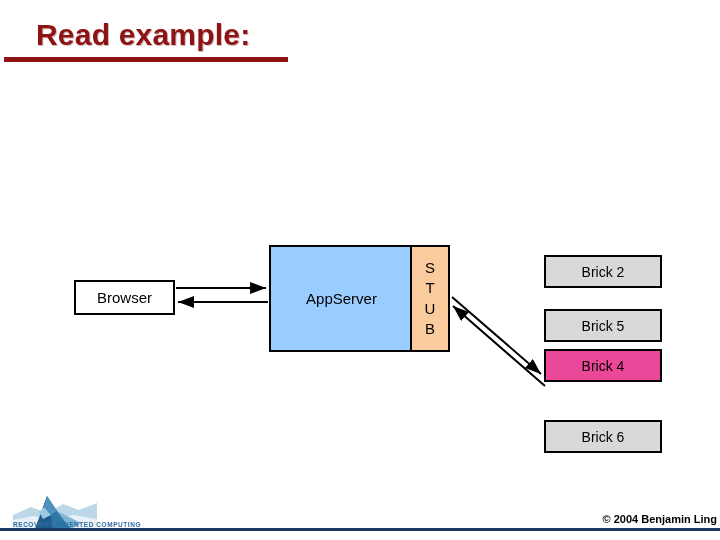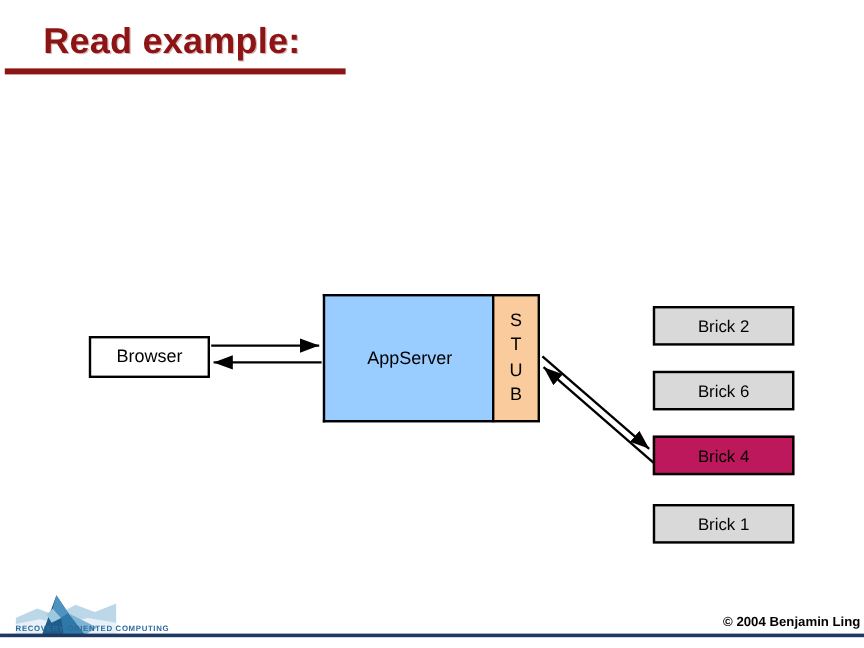--- a/index.html
+++ b/index.html
@@ -100,21 +100,21 @@
 
   .brick {
     left: 544px;
     width: 118px;
     height: 33px;
     background: #D9D9D9;
     font-size: 14px;
   }
   #brick-2 { top: 255px; }
   #brick-3 { top: 309px; }
-  #brick-4 { top: 363px; background: #be185d; }
+  #brick-4 { top: 349px; background: #ec4899; }
   #brick-5 { top: 420px; }
 
   
   #footer-rule {
     position: absolute;
     left: 0;
     top: 528px;
     width: 720px;
     height: 3px;
     background: #1F3864;
@@ -186,27 +186,27 @@
     <span>S</span>
     <span>T</span>
     <span>U</span>
     <span>B</span>
   </div>
 
   <div class="box brick" id="brick-2">
     <span>Brick 2</span>
   </div>
   <div class="box brick" id="brick-3">
-    <span>Brick 6</span>
+    <span>Brick 5</span>
   </div>
   <div class="box brick" id="brick-4">
     <span>Brick 4</span>
   </div>
   <div class="box brick" id="brick-5">
-    <span>Brick 1</span>
+    <span>Brick 6</span>
   </div>
 
 </div>
 
 <svg id="logo" viewBox="0 0 84 40" xmlns="http://www.w3.org/2000/svg">
   <rect x="0" y="0" width="84" height="40" fill="#ffffff"></rect>
   <path d="M0,26 L18,18 L34,24 L50,15 L66,21 L84,14 L84,40 L0,40 Z" fill="#BBD7E8"></path>
   <path d="M0,31 L20,27 L40,31 L60,26 L84,30 L84,40 L0,40 Z" fill="#E8F1F7"></path>
   <path d="M22,40 L34,7 L44,22 L58,40 Z" fill="#1E5C8C"></path>
   <path d="M34,7 L44,22 L38,26 L31,18 Z" fill="#4E93BF"></path>

